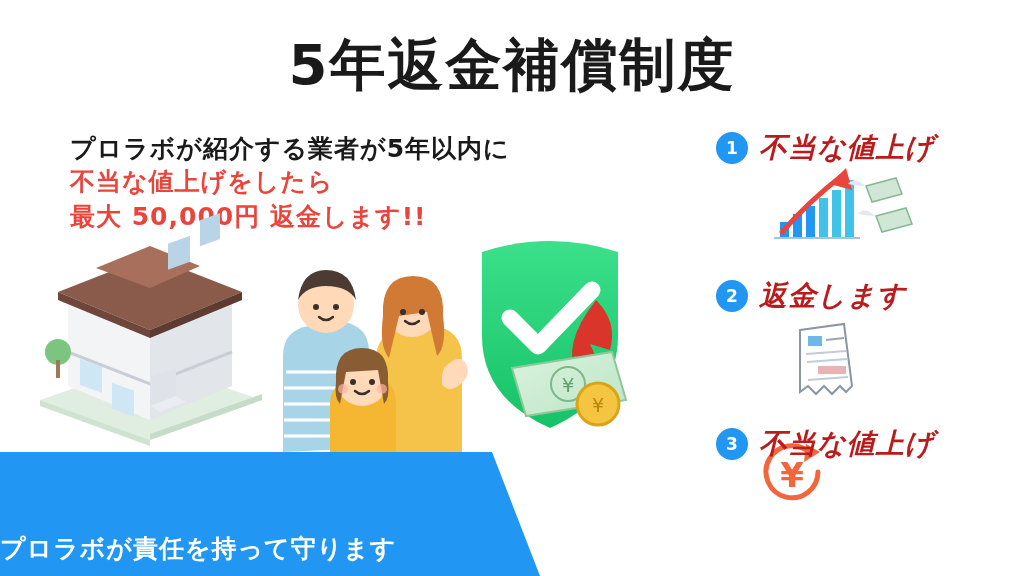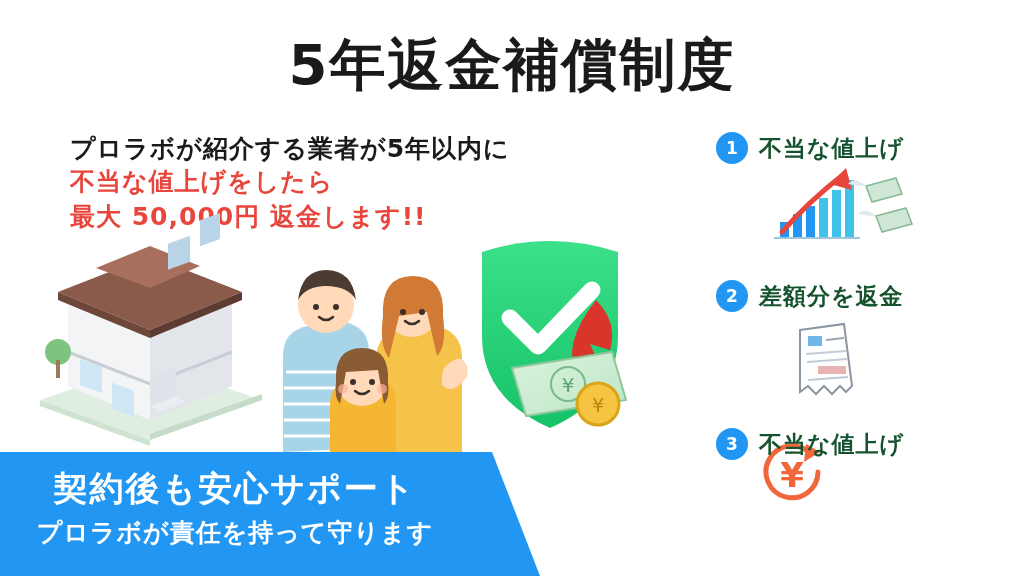--- a/index.html
+++ b/index.html
@@ -36,37 +36,37 @@
     position:absolute;left:0;top:452px;width:540px;height:124px;
     background:#2196f3;
     clip-path:polygon(0 0, 492px 0, 540px 124px, 0 124px);
   }
   .banner .b1{
     position:absolute;left:0;top:14px;width:470px;text-align:center;
     color:#ffffff;font-size:34px;font-weight:bold;letter-spacing:2px;
     font-family:"DejaVu Sans","Liberation Sans",sans-serif;
   }
   .banner .b2{
-    position:absolute;left:0;top:64px;width:470px;text-align:center;
+    position:absolute;left:0;top:80px;width:470px;text-align:left;
     color:#ffffff;font-size:25px;font-weight:bold;letter-spacing:1px;
     font-family:"DejaVu Sans","Liberation Sans",sans-serif;
   }
 
   
   .steps{position:absolute;left:716px;top:128px;width:300px;}
   .step{position:relative;height:148px;}
   .step-head{display:flex;align-items:center;gap:11px;height:40px;}
   .step-num{
     width:32px;height:32px;border-radius:50%;background:#2196f3;color:#fff;
     font-size:17px;font-weight:bold;display:flex;align-items:center;justify-content:center;
     font-family:"DejaVu Sans","Liberation Sans",sans-serif;flex:0 0 auto;
   }
   .step-label{
-    font-size:23px;font-weight:bold;color:#14532d;letter-spacing:1px;
-    font-family:"DejaVu Sans","Liberation Sans",sans-serif;white-space:nowrap;
+    font-size:28px;font-weight:bold;color:#b91c1c;letter-spacing:1px;
+    font-family:"DejaVu Sans","Liberation Sans",sans-serif;white-space:nowrap;font-style:italic;
   }
   .step-art{position:relative;height:104px;margin-left:46px;}
 
   
   .illus{position:absolute;left:0;top:0;width:1024px;height:576px;pointer-events:none;}
 </style>
 </head>
 <body>
 
 <div id="stage">
@@ -211,31 +211,30 @@
     <div class="step">
       <div class="step-head">
         <div class="step-num">1</div>
         <div class="step-label">不当な値上げ</div>
       </div>
       <div class="step-art"></div>
     </div>
     <div class="step">
       <div class="step-head">
         <div class="step-num">2</div>
-        <div class="step-label">差額分を返金</div>
+        <div class="step-label">返金します</div>
       </div>
       <div class="step-art"></div>
     </div>
     <div class="step">
       <div class="step-head">
         <div class="step-num">3</div>
         <div class="step-label">不当な値上げ</div>
       </div>
       <div class="step-art"></div>
     </div>
   </div>
 
   <div class="banner">
-    <div class="b1">契約後も安心サポート</div>
     <div class="b2">プロラボが責任を持って守ります</div>
   </div>
 
 </div>
 
 </body></html>

